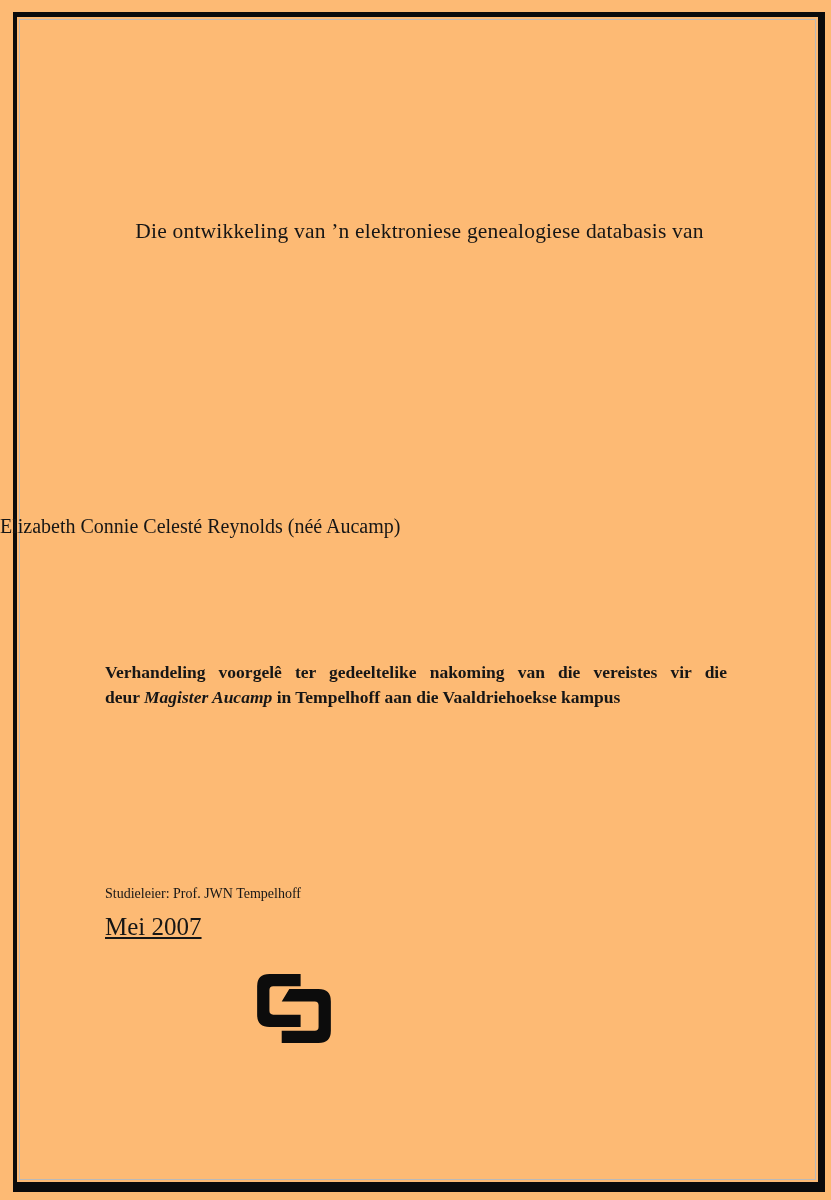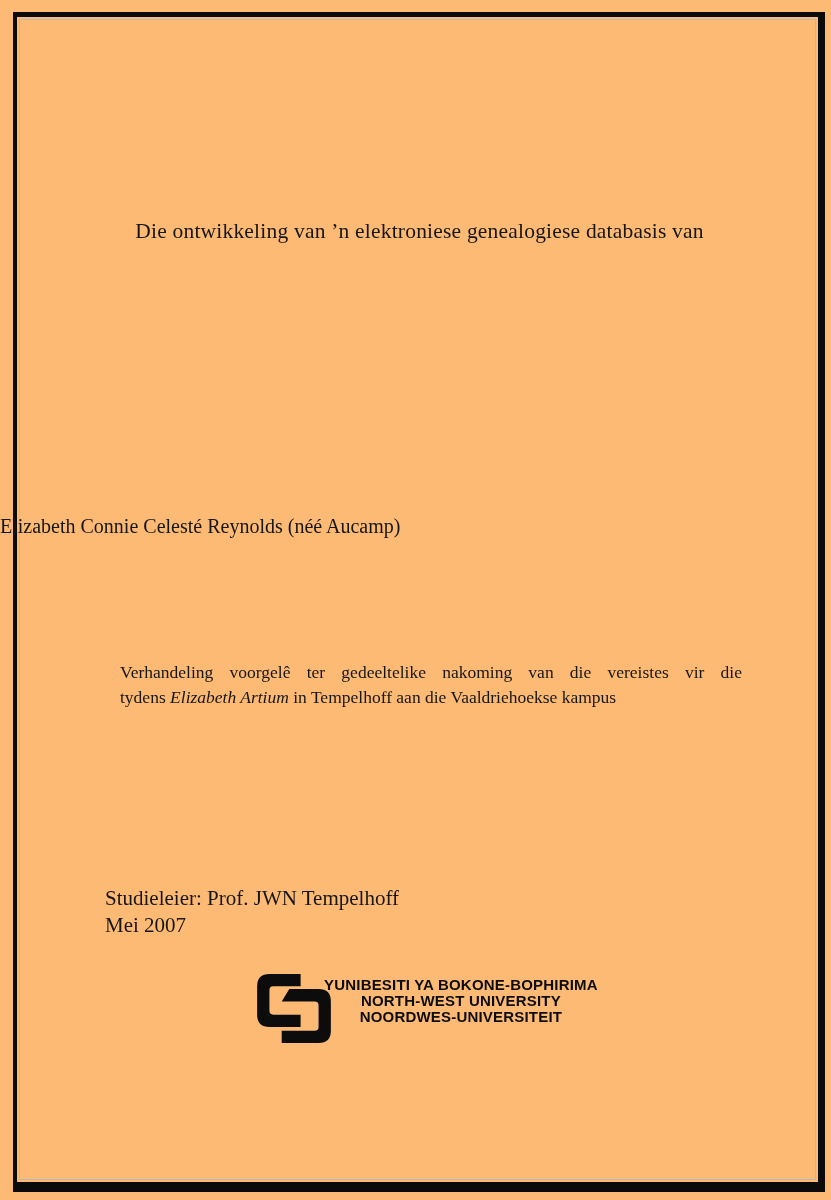--- a/index.html
+++ b/index.html
@@ -42,38 +42,40 @@
     font-size:18px;
   }
   .author{
     position:absolute;
     left:0;right:0;top:515px;
     text-align:left;
     font-size:20px;
   }
   .statement{
     position:absolute;
-    left:120px;width:622px;top:660px;
+    left:105px;width:622px;top:660px;
     font-size:17.5px;
     line-height:24.5px;
+    font-weight:bold;
   }
   .st-line1{
     text-align:justify;
     text-align-last:justify;
   }
   .it{font-style:italic;}
   .supervisor{
     position:absolute;
     left:105px;top:886px;
-    font-size:21px;
+    font-size:14px;
   }
   .date{
     position:absolute;
     left:105px;top:913px;
-    font-size:21px;
+    font-size:25px;
+    text-decoration:underline;
   }
   .logo{
     position:absolute;
     left:257px;top:974px;
     display:flex;
     align-items:flex-start;
   }
   .logo-mark{display:block;}
   .logo-text{
     font-family:"Liberation Sans","DejaVu Sans",sans-serif;
@@ -98,32 +100,27 @@
 
   <div class="title">
     <div>Die ontwikkeling van ’n elektroniese genealogiese databasis van</div>
   </div>
 
 
   <div class="author">Elizabeth Connie Celesté Reynolds (néé Aucamp)</div>
 
   <div class="statement">
     <div class="st-line1">Verhandeling voorgelê ter gedeeltelike nakoming van die vereistes vir die</div>
-    <div><span>tydens </span><span class="it">Elizabeth Artium</span><span> in Tempelhoff aan die Vaaldriehoekse kampus</span></div>
+    <div><span>deur </span><span class="it">Magister Aucamp</span><span> in Tempelhoff aan die Vaaldriehoekse kampus</span></div>
   </div>
 
   <div class="supervisor">Studieleier: Prof. JWN Tempelhoff</div>
 
   <div class="date">Mei 2007</div>
 
   <div class="logo">
     <svg class="logo-mark" width="74" height="69" viewBox="0 0 78 73" xmlns="http://www.w3.org/2000/svg">
       <path fill="#0c0c0c" d="M 46,0 L 13,0 Q 0,0 0,13 L 0,43 Q 0,56 13,56 L 46,56 L 46,43 L 17,43 Q 13,43 13,39 L 13,17 Q 13,13 17,13 L 46,13 Z"></path>
       <path fill="#0c0c0c" d="M 34,16 L 65,16 Q 78,16 78,29 L 78,60 Q 78,73 65,73 L 26,73 L 26,60 L 61,60 Q 65,60 65,56 L 65,33 Q 65,29 61,29 L 26,29 Z"></path>
     </svg>
-    <div class="logo-text">
-      <div>YUNIBESITI YA BOKONE-BOPHIRIMA</div>
-      <div>NORTH-WEST UNIVERSITY</div>
-      <div>NOORDWES-UNIVERSITEIT</div>
-    </div>
   </div>
 
 </div>
 
 </body></html>

